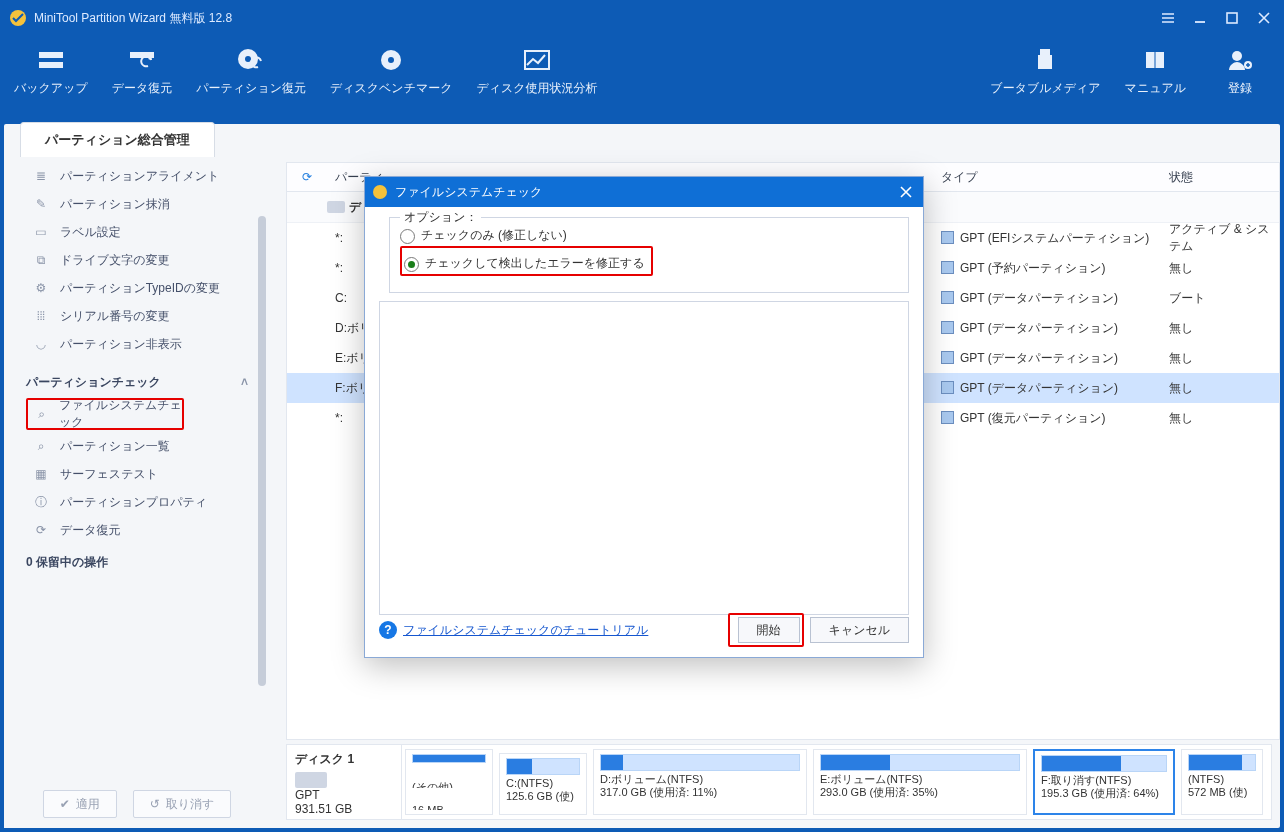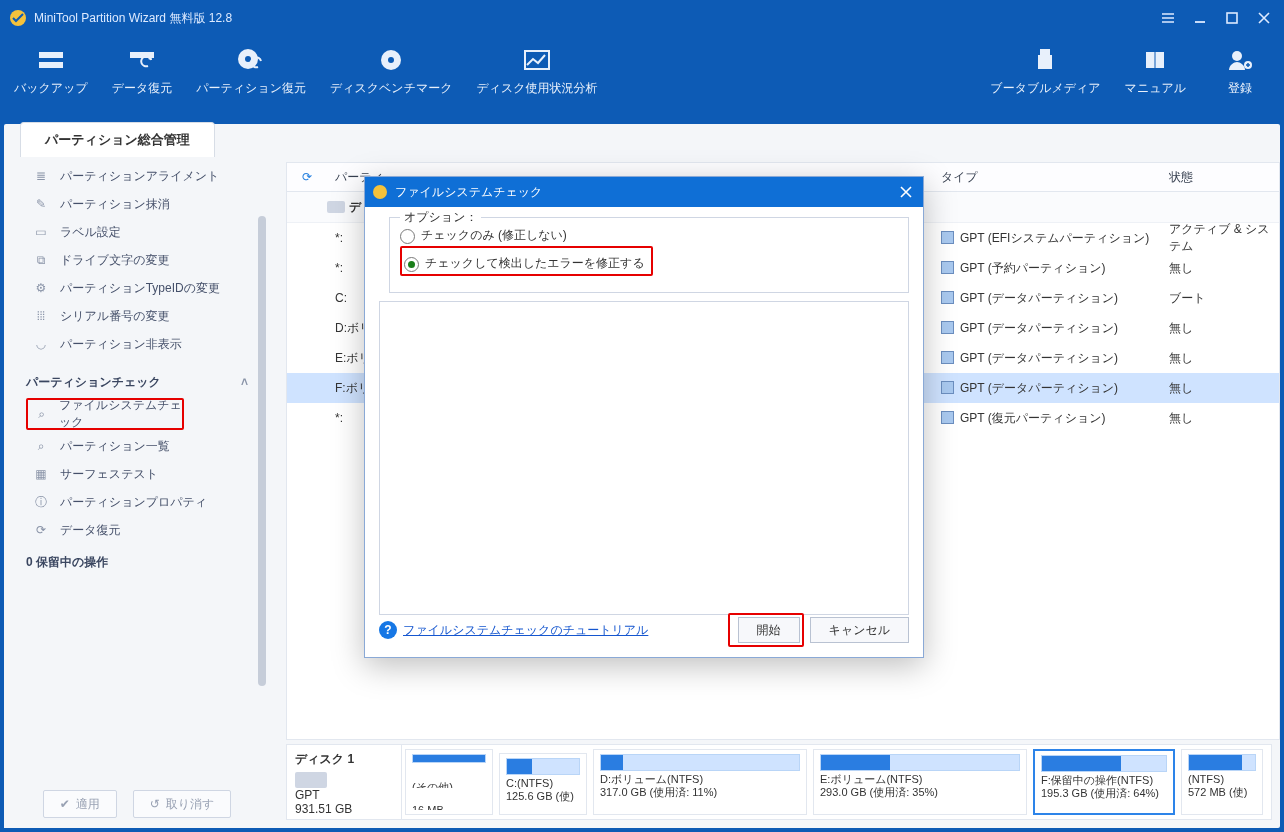--- a/index.html
+++ b/index.html
@@ -344,21 +344,21 @@
             <div class="pbar">
               <div class="pfill" style="width:35%"></div>
             </div>
     <div class="plabel">E:ボリューム(NTFS)</div>
     <div class="plabel">293.0 GB (使用済: 35%)</div>
           </div>
           <div class="pbox sel" style="width: 126px;">
             <div class="pbar">
               <div class="pfill" style="width:64%"></div>
             </div>
-    <div class="plabel">F:保留中の操作(NTFS)</div>
+    <div class="plabel">F:取り消す(NTFS)</div>
     <div class="plabel">195.3 GB (使用済: 64%)</div>
           </div>
           <div class="pbox" style="width: 68px;">
             <div class="pbar">
               <div class="pfill" style="width:80%"></div>
             </div>
     <div class="plabel">(NTFS)</div>
     <div class="plabel">572 MB (使)</div>
           </div>
         </div>

